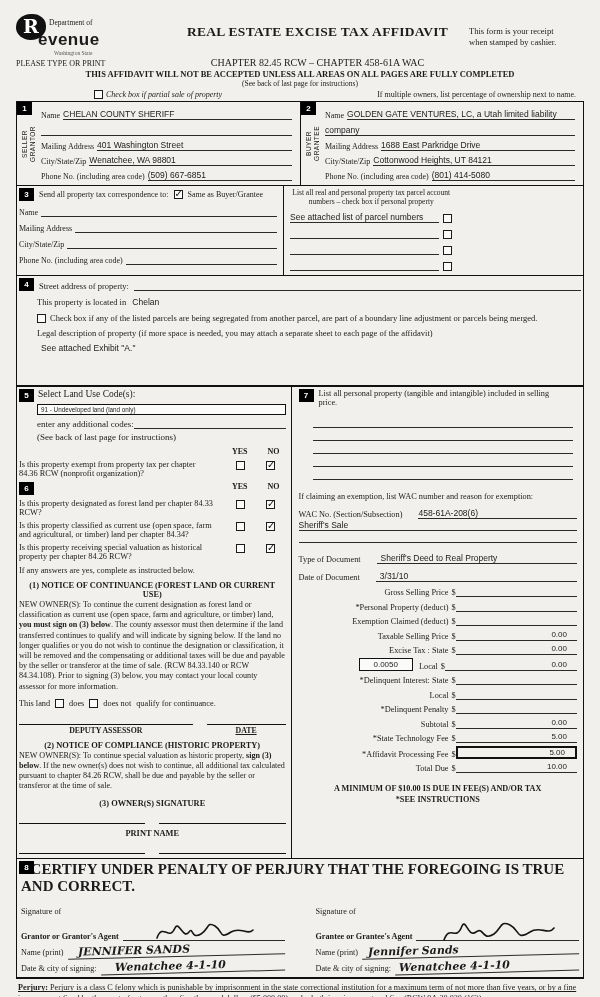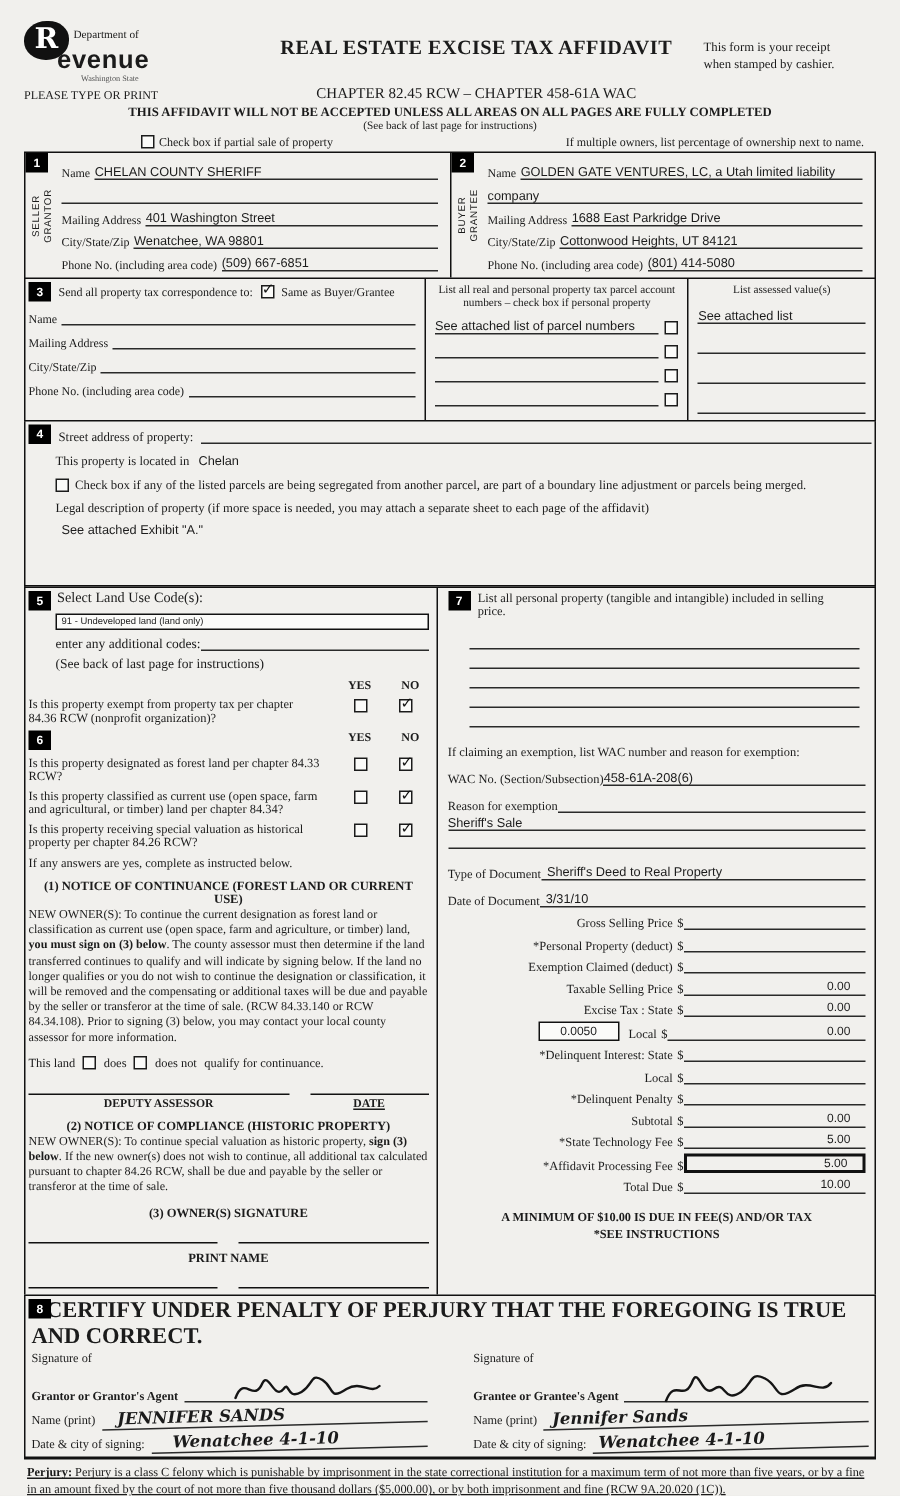--- a/index.html
+++ b/index.html
@@ -34,21 +34,21 @@
   .logo-rev { font-size:17px; font-weight:bold; font-family:"Liberation Sans",sans-serif; margin:-10px 0 0 22px; letter-spacing:.5px;}
   .logo-state { font-size:5.5px; color:#555; margin-left:38px; }
   .please-type { font-size:8px; margin-top:3px; }
   .hdr-center { flex:1 1 auto; text-align:center; padding-top:16px; }
   .hdr-title { font-size:13.5px; font-weight:bold; letter-spacing:.3px; }
   .hdr-sub { font-size:10px; margin-top:17px; }
   .hdr-right { width:115px; flex:0 0 auto; font-size:8.5px; padding-top:18px; line-height:1.35; }
   .hdr-warning { text-align:center; font-size:8.5px; font-weight:bold; margin-top:1px; }
   .hdr-seeback { text-align:center; font-size:7.5px; }
   .hdr-checkrow { display:flex; justify-content:space-between; font-size:8px; margin:2px 0 2px 0; padding:0 8px 0 78px; align-items:center;}
-  .hdr-checkrow .lft { display:flex; gap:3px; align-items:flex-start; }
+  .hdr-checkrow .lft { display:flex; gap:3px; align-items:flex-start;font-style:italic; }
 
   
   .sec12 { display:flex; border:1.5px solid #111; }
   .party { width:50%; display:flex; position:relative; }
   .party + .party { border-left:1.5px solid #111; }
   .party .numbox { position:absolute; top:0; left:0; }
   .side-label { width:22px; flex:0 0 auto; display:flex; align-items:center; justify-content:center; gap:1px; }
   .side-label span { writing-mode:vertical-rl; transform:rotate(180deg); font-size:6.5px; letter-spacing:.5px; font-family:"Liberation Sans",sans-serif; }
   .party-fields { flex:1; padding:3px 8px 4px 2px; font-size:8px; }
   .party-fields .row { margin-top:4px; min-height:11px; }
@@ -84,39 +84,39 @@
   .notice-title { font-weight:bold; text-align:center; font-size:8.4px; margin-top:6px; }
   .notice-body { font-size:8.1px; line-height:1.26; margin-top:1px; text-align:left; }
   .land-row { display:flex; gap:5px; align-items:center; margin-top:7px; font-size:8.3px; }
   .sigpair { display:flex; gap:14px; margin-top:16px; }
   .sigpair .l1 { flex:2.2; border-top:1px solid #111; text-align:center; font-size:7.8px; font-weight:bold; padding-top:1px;}
   .sigpair .l2 { flex:1; border-top:1px solid #111; text-align:center; font-size:7.8px; font-weight:bold; padding-top:1px;text-decoration:underline;}
   .plain-pair { display:flex; gap:14px; margin-top:15px; }
   .plain-pair div { flex:1; border-top:1px solid #111; }
 
   .pp-lines .fl { min-height:13px; }
-  .wac-row, .doc-row { display:flex; align-items:flex-end; gap:0; margin-top:7px; }
+  .wac-row, .doc-row { display:flex; align-items:flex-end; gap:16px; margin-top:7px; }
   .money { margin-top:3px; }
   .mrow { display:flex; align-items:flex-end; margin-top:2.5px; min-height:12px; }
   .mrow .mlbl { width:150px; text-align:right; white-space:nowrap; flex:0 0 auto; }
   .mrow .dollar { margin-left:3px; }
   .mrow .mline { flex:1; display:flex; justify-content:flex-end; padding-right:10px; min-height:11px; }
   .mrow .mline .mval { font-family:"Liberation Sans",sans-serif; font-size:8px; }
   .ratebox { border:1.5px solid #111; padding:1px 14px; font-family:"Liberation Sans",sans-serif; font-size:8px; background:#fbfbf9; margin-right:6px; }
   .mrow.local-rate .mlbl { width:auto; }
   .mrow.local-rate { justify-content:flex-start; }
   .boxedval { border:2px solid #111; }
   .min-note { text-align:center; font-weight:bold; font-size:8.2px; margin-top:10px; line-height:1.4; }
 
   
   .sec8 { border:1.5px solid #111; border-bottom:2.5px solid #111; display:flex; position:relative; padding:2px 4px 4px 4px; }
   .sec8 .numbox { position:absolute; left:2px; top:2px; }
   .sec8-inner { flex:1; }
   .certify { text-align:left; font-weight:bold; font-size:15px; }
-  .sigcols { display:flex; gap:31px; margin-top:1px; }
+  .sigcols { display:flex; gap:31px; margin-top:12px; }
   .sigcol { flex:1; font-size:8.2px; }
   .sigline { display:flex; align-items:flex-end; gap:4px; margin-top:2px; }
   .sigline .lbl2 { white-space:nowrap; }
   .sig-svg { margin-bottom:-6px; }
   .hand { font-family:"DejaVu Serif", serif; font-style:italic; font-weight:bold; font-size:11px; transform:rotate(-1.5deg); display:inline-block; }
 
   .perjury { font-size:8.2px; line-height:1.3; padding:4px 2px 5px 2px; border-bottom:1.5px solid #111;text-decoration:underline; }
   .footer-row { display:flex; align-items:flex-start; padding-top:4px; font-size:8.5px; }
   .footer-row .rev { width:150px; }
   .footer-row .tsp { flex:1; text-align:center; font-size:10px;margin-top:40px; }
@@ -258,35 +258,20 @@
       </div>
       <div class="parcel-row">
         <span class="fl grow">&nbsp;</span>
         <span class="cb"></span>
       </div>
       <div class="parcel-row">
         <span class="fl grow">&nbsp;</span>
         <span class="cb"></span>
       </div>
     </div>
-    <div class="sec3-right">
-      <div class="ctr">List assessed value(s)</div>
-      <div class="parcel-row" style="margin-top:8px">
-        <span class="fl grow val">See attached list</span>
-      </div>
-      <div class="parcel-row" style="margin-top:10px">
-          <span class="fl grow">&nbsp;</span>
-        </div>
-      <div class="parcel-row" style="margin-top:10px">
-          <span class="fl grow">&nbsp;</span>
-        </div>
-      <div class="parcel-row" style="margin-top:10px">
-          <span class="fl grow">&nbsp;</span>
-        </div>
-    </div>
   </div>
 
   <div class="sec4">
     <div style="display:flex; gap:5px; align-items:flex-end;">
       <div class="numbox">4</div>
       <span>Street address of property:</span>
       <span class="fl grow">&nbsp;</span>
     </div>
     <div class="inner">
       <p style="margin-left:14px;">
@@ -414,24 +399,20 @@
         <div class="fl">&nbsp;</div>
           <div class="fl">&nbsp;</div>
           <div class="fl">&nbsp;</div>
           <div class="fl">&nbsp;</div>
           <div class="fl">&nbsp;</div>
       </div>
       <div style="margin-top:12px">If claiming an exemption, list WAC number and reason for exemption:</div>
       <div class="wac-row">
         <span>WAC No. (Section/Subsection)</span>
         <span class="fl grow val">458-61A-208(6)</span>
-      </div>
-      <div class="wac-row" style="margin-top:8px">
-        <span>Reason for exemption</span>
-        <span class="fl grow">&nbsp;</span>
       </div>
       <div class="fl val" style="margin-top:1px">Sheriff's Sale</div>
       <div class="fl" style="min-height:12px">&nbsp;</div>
 
       <div class="doc-row" style="margin-top:10px">
         <span>Type of Document</span>
         <span class="fl grow val" style="padding-left:4px">Sheriff's Deed to Real Property</span>
       </div>
       <div class="doc-row">
         <span>Date of Document</span>

